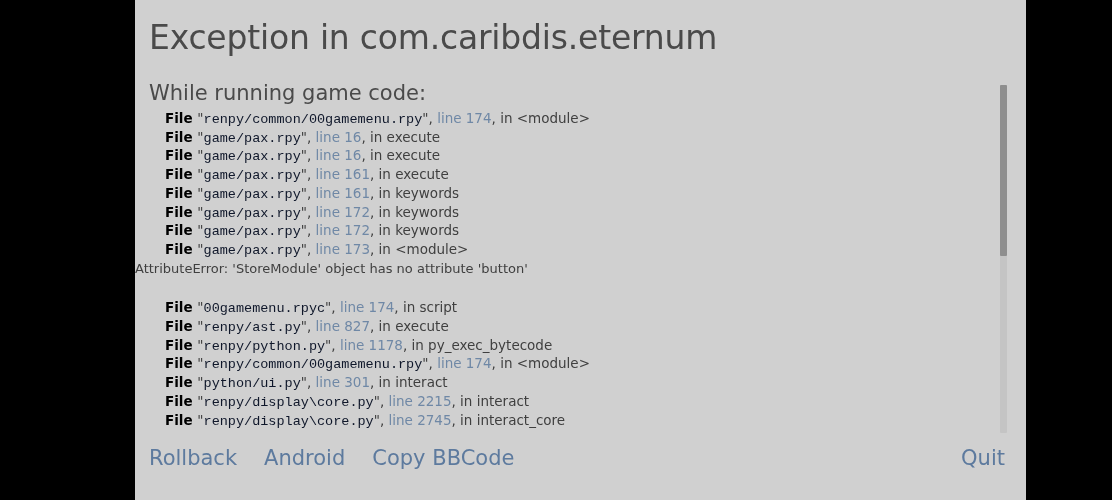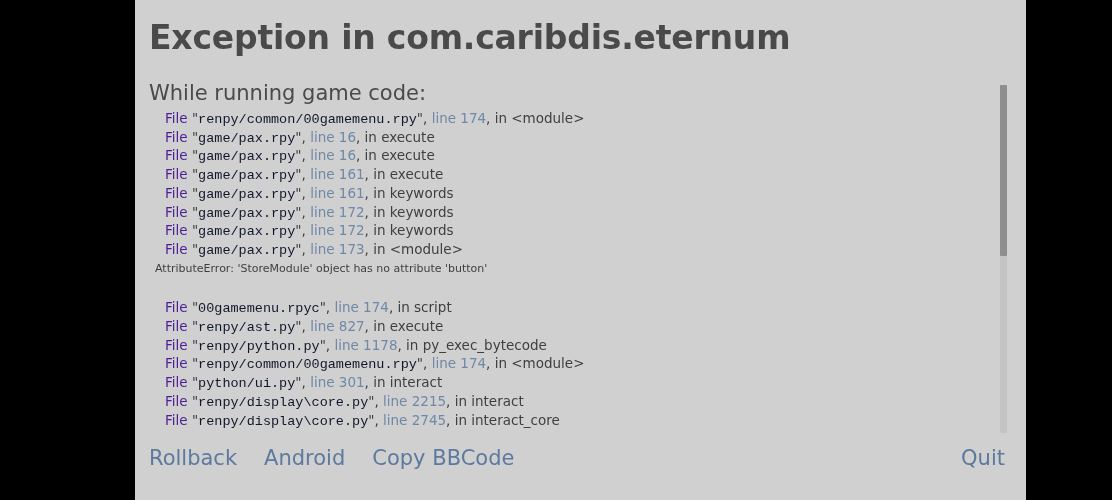--- a/index.html
+++ b/index.html
@@ -37,21 +37,21 @@
     position: absolute;
     left: 0; top: 0;
     width: 891px;
     height: 78px;
   }
   #page-title {
     position: absolute;
     left: 14px;
     top: 18px;
     font-size: 33px;
-    font-weight: 700;
+    font-weight: 400;
     color: #4a4a4a;
     letter-spacing: -0.2px;
     white-space: nowrap;
   }
   #version-block {
     position: absolute;
     right: 21px;
     top: 5px;
     text-align: right;
     font-size: 12.5px;
@@ -87,29 +87,29 @@
   }
   .section-gap { height: 22px; }
 
   .tb-line {
     font-size: 13.5px;
     line-height: 16.7px;
     margin-left: 30px;
     color: #3f3f3f;
     white-space: nowrap;
   }
-  .tb-line .kw   { color: #4c1d95; }   
+  .tb-line .kw   { color: #000000; font-weight: bold; }   
   .tb-line .path { color: #0f172a; font-family: Liberation Mono, monospace; }   
   .tb-line .num  { color: #6f88a6; }   
   .tb-line .pl   { color: #3f3f3f; }   
 
   .err-line {
-    font-size: 11px;
+    font-size: 13px;
     line-height: 16.7px;
-    margin-left: 20px;
+    margin-left: 0;
     margin-top: 1px;
     color: #3f3f3f;
     white-space: nowrap;
   }
 
   
   #scrollbar-track {
     position: absolute;
     right: 19px;
     top: 85px;

